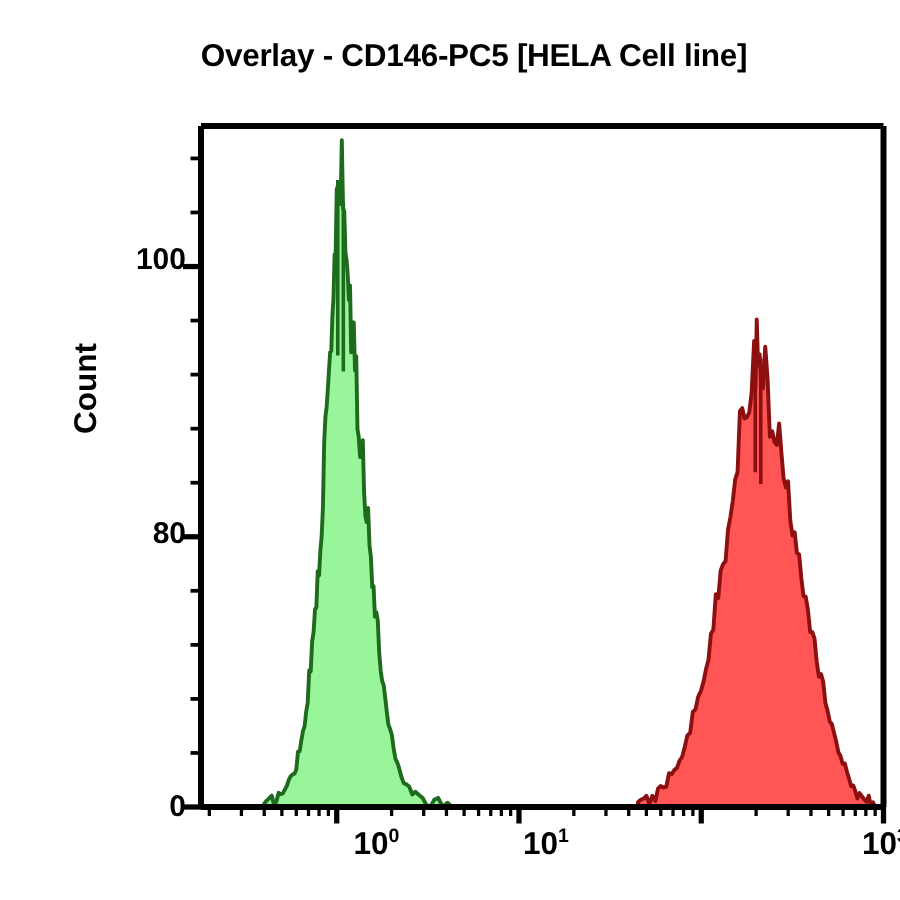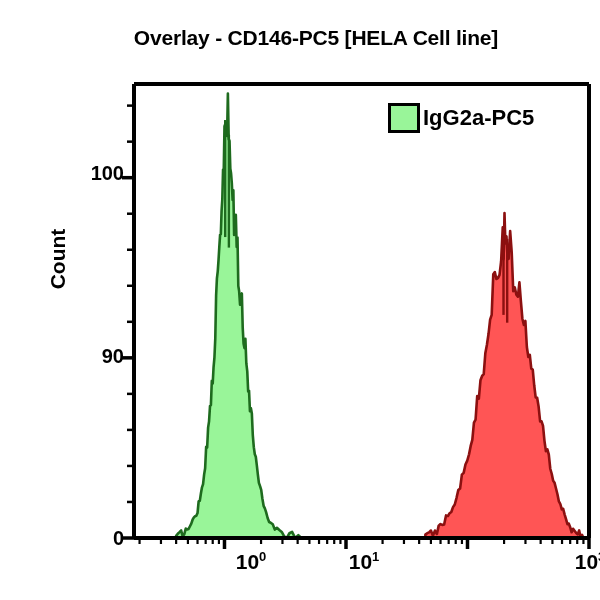--- a/index.html
+++ b/index.html
@@ -99,21 +99,21 @@
 </head>
 <body>
 
 <div id="figure">
 
   <div id="chart-title">Overlay - CD146-PC5 [HELA Cell line]</div>
 
   <div class="axis-label-y">Count</div>
 
   <div class="ytick-label" style="left:48px; top:162px;">100</div>
-  <div class="ytick-label" style="left:48px; top:345px;">90</div>
+  <div class="ytick-label" style="left:48px; top:345px;">80</div>
   <div class="ytick-label" style="left:48px; top:527px;">0</div>
 
   <div class="xtick-label" style="left:200px; top:549px;"><span>10</span><sup>0</sup></div>
   <div class="xtick-label" style="left:313px; top:549px;"><span>10</span><sup>1</sup></div>
   <div class="xtick-label" style="left:539px; top:549px;"><span>10</span><sup>3</sup></div>
 
   <svg id="plot-svg" width="600" height="600" style="position:absolute;left:0;top:0;">
     <g id="series-layer">
         <path d="M 160.14 538.00 L 160.14 535.86 L 161.81 533.70 L 163.49 532.12 L 165.17 530.44 L 166.70 536.59 L 168.23 534.30 L 169.76 528.56 L 171.16 529.41 L 172.57 528.96 L 173.98 526.25 L 175.28 523.70 L 176.59 519.74 L 177.89 517.37 L 179.10 516.22 L 180.32 515.83 L 181.53 513.03 L 182.67 501.14 L 183.80 500.82 L 184.94 493.20 L 186.00 487.32 L 187.07 484.15 L 188.14 474.34 L 189.14 468.30 L 190.15 446.82 L 191.15 447.56 L 192.10 427.60 L 193.05 421.37 L 194.01 406.17 L 194.91 405.01 L 195.81 380.73 L 196.71 383.52 L 197.57 367.05 L 198.43 357.56 L 199.29 338.24 L 200.11 295.42 L 200.92 278.34 L 201.74 271.31 L 202.52 260.19 L 203.31 246.82 L 204.09 234.90 L 204.84 234.06 L 205.58 210.91 L 206.33 198.73 L 207.05 169.64 L 207.77 168.96 L 208.49 126.20 L 209.35 123.88 L 210.20 132.23 L 211.06 136.01 L 211.88 93.50 L 212.70 138.92 L 213.52 141.03 L 214.30 168.33 L 215.08 173.51 L 215.86 183.97 L 216.61 200.01 L 217.36 190.28 L 218.11 234.90 L 218.97 218.34 L 219.82 214.86 L 220.68 246.97 L 221.50 237.52 L 222.32 286.08 L 223.14 291.10 L 224.05 304.70 L 224.96 298.40 L 225.86 293.42 L 226.73 328.17 L 227.59 343.83 L 228.46 348.08 L 229.40 338.70 L 230.33 363.45 L 231.27 371.33 L 232.16 391.40 L 233.05 390.77 L 233.94 411.09 L 234.90 408.20 L 235.85 413.54 L 236.80 435.05 L 237.80 447.14 L 238.80 454.21 L 239.80 456.75 L 240.83 465.33 L 241.87 474.65 L 242.91 482.89 L 244.06 486.10 L 245.21 489.86 L 246.37 498.49 L 247.61 505.82 L 248.85 508.42 L 250.09 512.12 L 251.62 518.01 L 253.15 522.07 L 254.68 522.72 L 256.76 524.32 L 258.83 529.61 L 260.90 527.80 L 263.33 530.02 L 265.76 531.99 L 268.19 536.39 L 270.82 537.90 L 273.45 533.24 L 276.08 531.93 L 279.21 538.00 L 282.33 535.20 L 285.46 538.00 L 285.46 538.00 Z" fill="#99F599" stroke="#1E6B1E" stroke-width="2.6" stroke-linejoin="round"></path>
         <line x1="209.18" x2="209.18" y1="237.06" y2="120.03" stroke="#1E6B1E" stroke-width="2.4"></line>
@@ -173,19 +173,15 @@
         <line x1="524.6486301893719" y1="538" x2="524.6486301893719" y2="544" stroke="#000000" stroke-width="2.2"></line>
         <line x1="536.4236007256143" y1="538" x2="536.4236007256143" y2="544" stroke="#000000" stroke-width="2.2"></line>
         <line x1="546.044452176292" y1="538" x2="546.044452176292" y2="544" stroke="#000000" stroke-width="2.2"></line>
         <line x1="554.1787661746913" y1="538" x2="554.1787661746913" y2="544" stroke="#000000" stroke-width="2.2"></line>
         <line x1="561.2250294637576" y1="538" x2="561.2250294637576" y2="544" stroke="#000000" stroke-width="2.2"></line>
         <line x1="567.440274163212" y1="538" x2="567.440274163212" y2="544" stroke="#000000" stroke-width="2.2"></line>
       </g>
   </svg>
 
   <div id="legend">
-    <div class="legend-row">
-      <div class="legend-swatch" style="background: rgb(153, 245, 153); border-color: rgb(0, 0, 0);"></div>
-      <div class="legend-text">IgG2a-PC5</div>
-    </div>
   </div>
 
 </div>
 
 </body></html>

